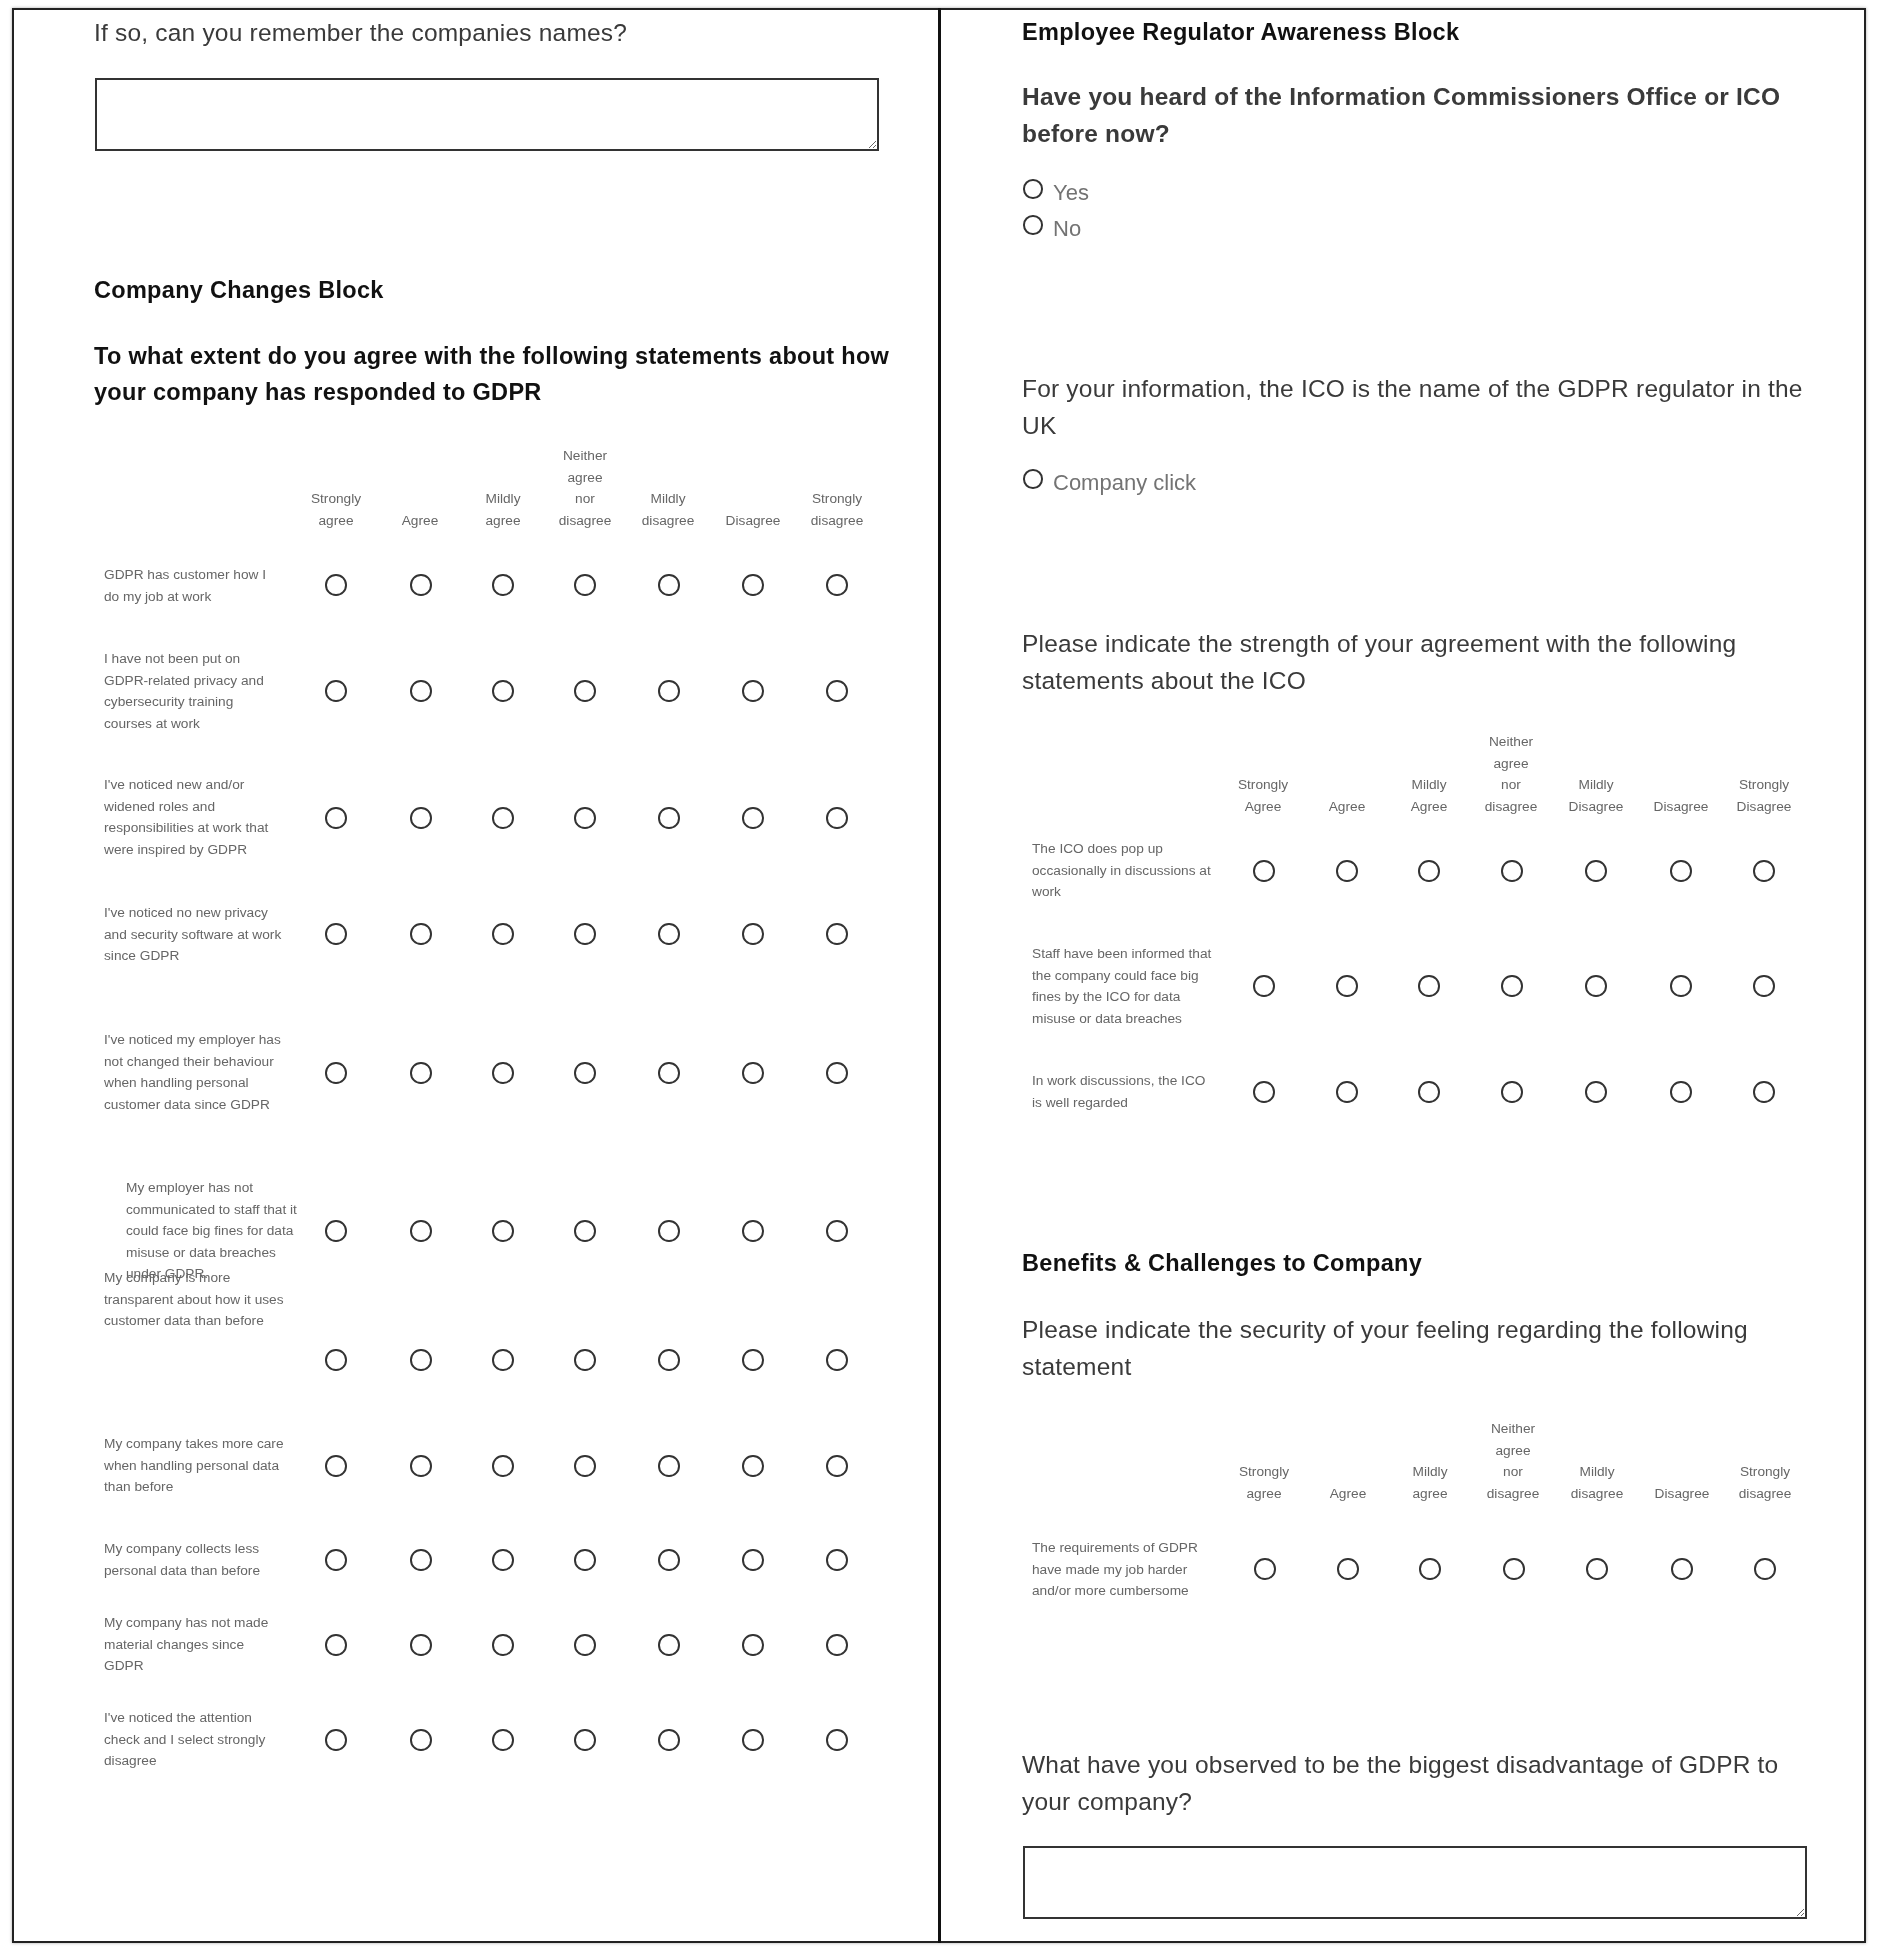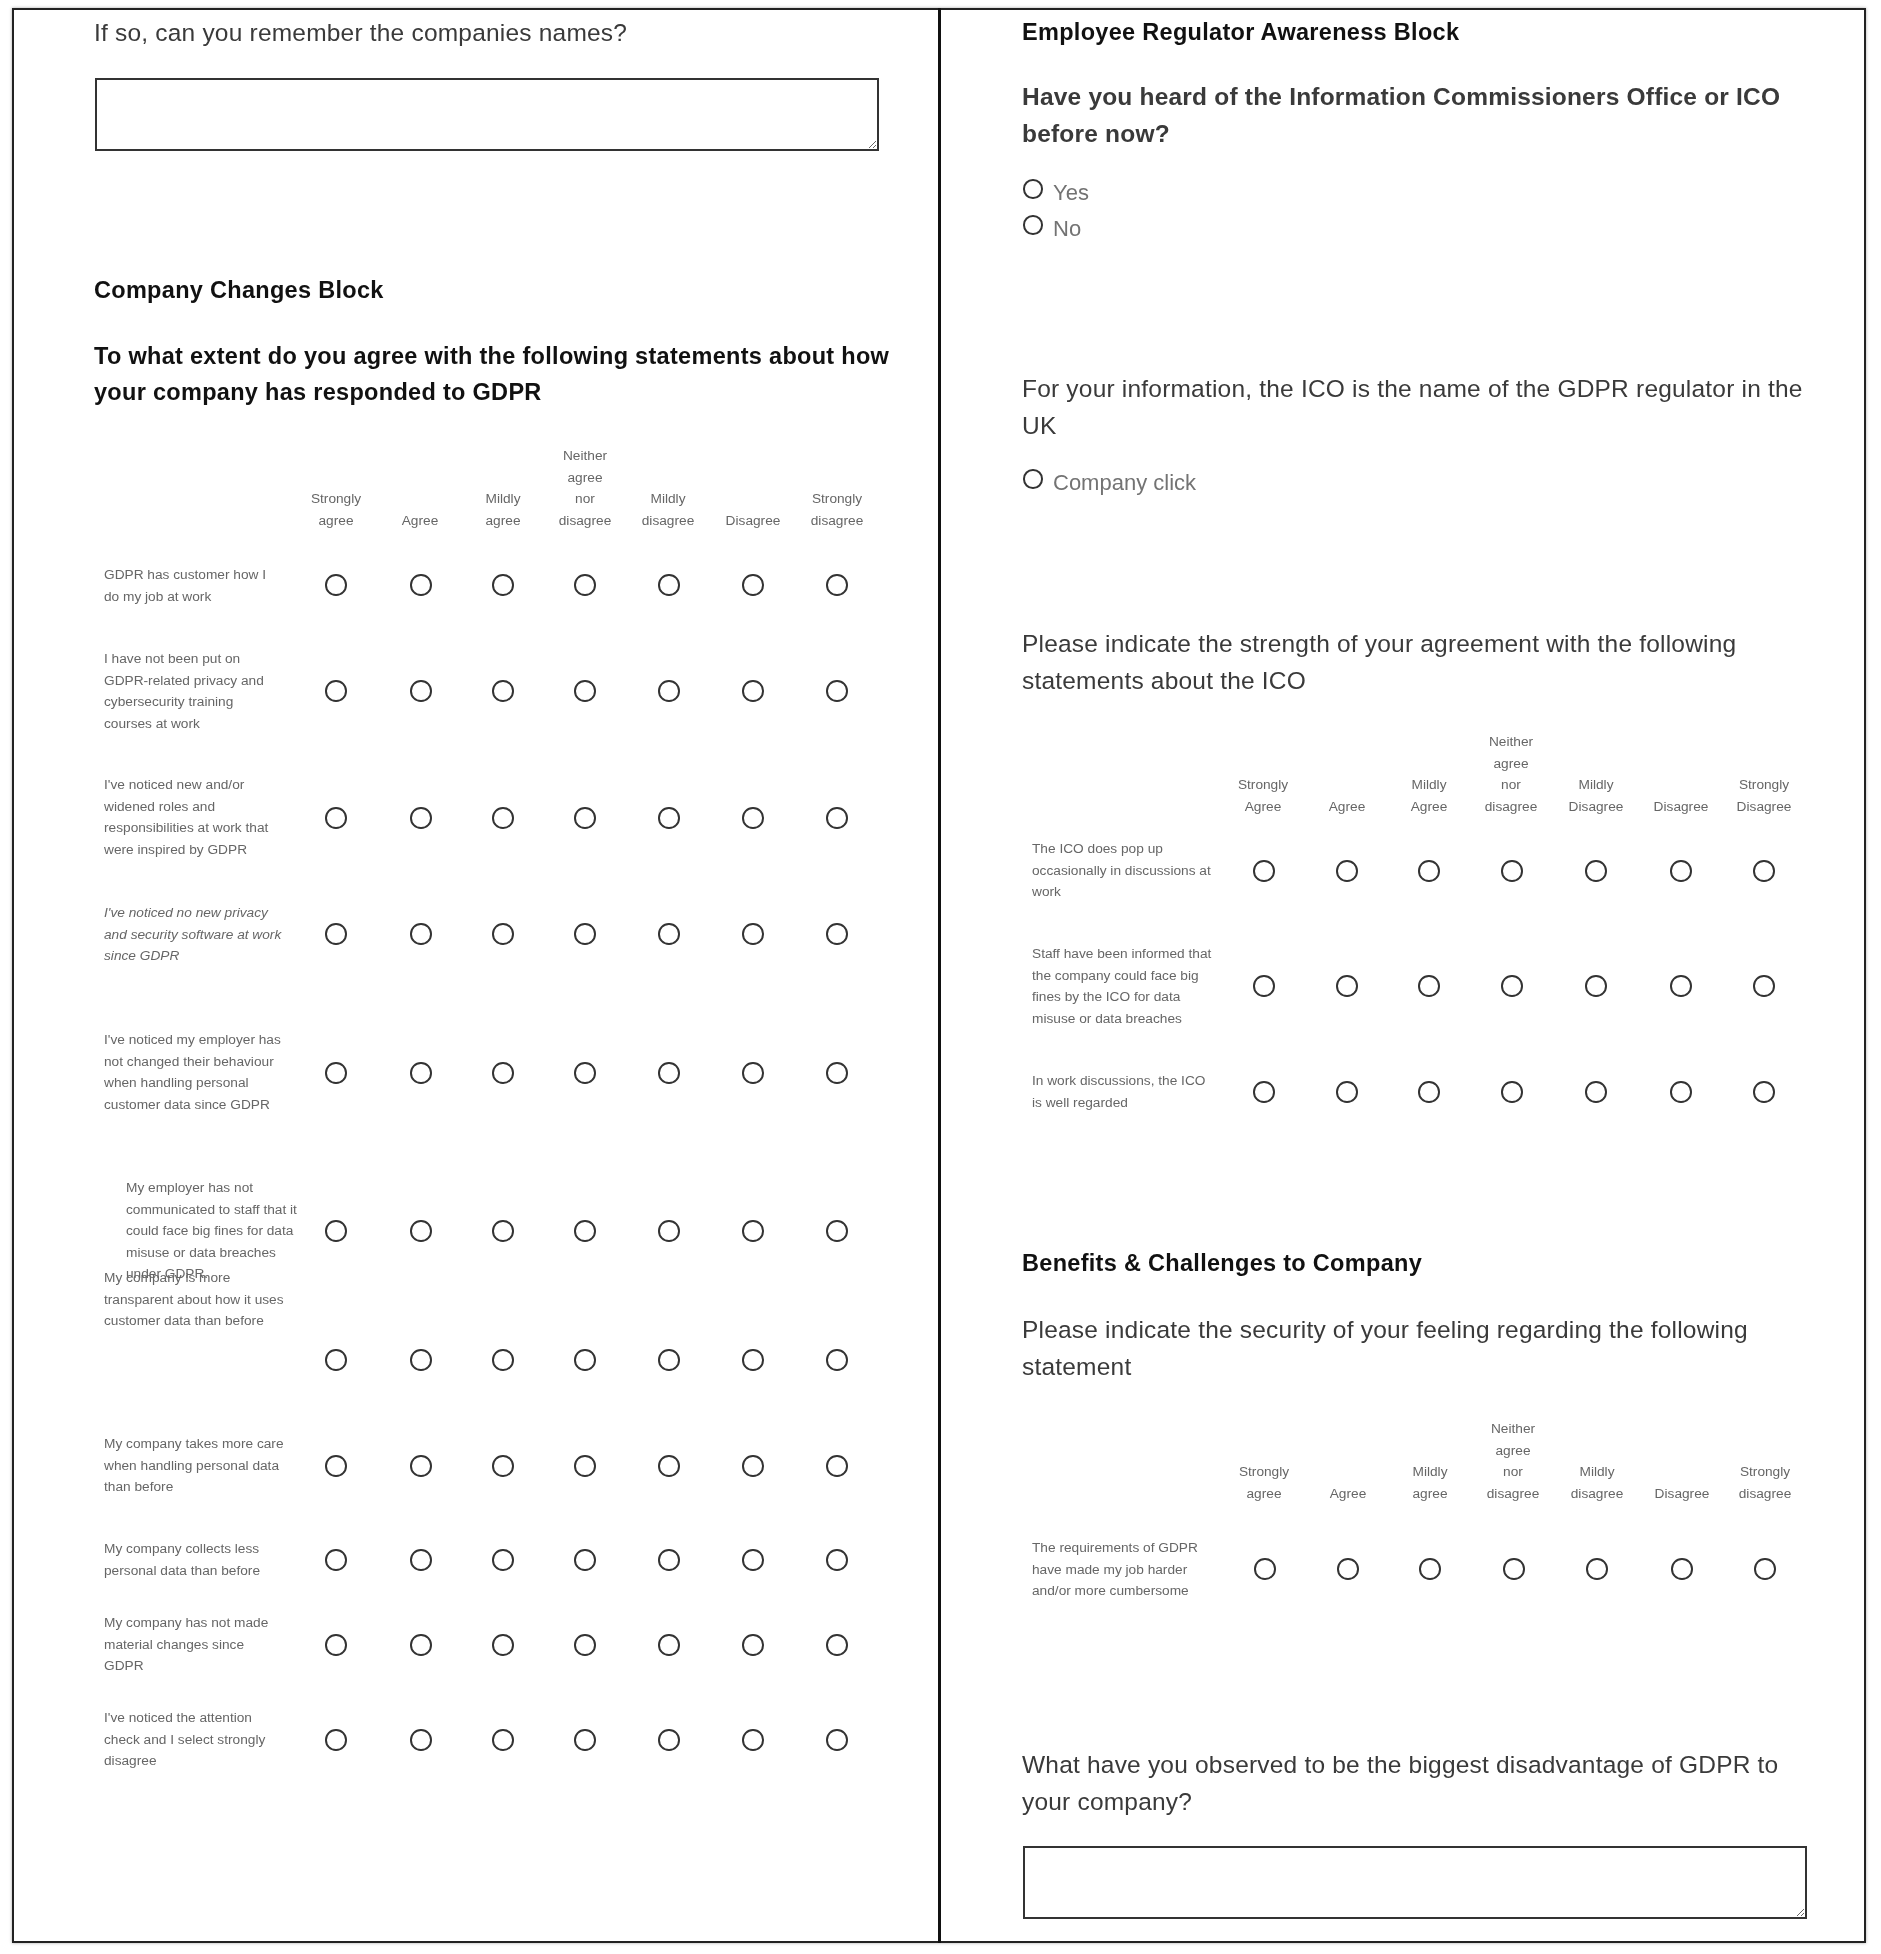--- a/index.html
+++ b/index.html
@@ -65,21 +65,21 @@
         <div class="row-label" style="left: 104px; top: 774px;">I've noticed new and/or widened roles and responsibilities at work that were inspired by GDPR</div>
         <div class="radio" style="width: 21.6px; height: 21.6px; left: 325px; top: 807px;"></div>
         <div class="radio" style="width: 21.6px; height: 21.6px; left: 410px; top: 807px;"></div>
         <div class="radio" style="width: 21.6px; height: 21.6px; left: 492px; top: 807px;"></div>
         <div class="radio" style="width: 21.6px; height: 21.6px; left: 574px; top: 807px;"></div>
         <div class="radio" style="width: 21.6px; height: 21.6px; left: 658px; top: 807px;"></div>
         <div class="radio" style="width: 21.6px; height: 21.6px; left: 742px; top: 807px;"></div>
         <div class="radio" style="width: 21.6px; height: 21.6px; left: 826px; top: 807px;"></div>
       </div>
       <div>
-        <div class="row-label" style="left: 104px; top: 902px; font-style: italic;">I've noticed no new privacy and security software at work since GDPR</div>
+        <div class="row-label" style="left: 104px; top: 902px;">I've noticed no new privacy and security software at work since GDPR</div>
         <div class="radio" style="width: 21.6px; height: 21.6px; left: 325px; top: 923px;"></div>
         <div class="radio" style="width: 21.6px; height: 21.6px; left: 410px; top: 923px;"></div>
         <div class="radio" style="width: 21.6px; height: 21.6px; left: 492px; top: 923px;"></div>
         <div class="radio" style="width: 21.6px; height: 21.6px; left: 574px; top: 923px;"></div>
         <div class="radio" style="width: 21.6px; height: 21.6px; left: 658px; top: 923px;"></div>
         <div class="radio" style="width: 21.6px; height: 21.6px; left: 742px; top: 923px;"></div>
         <div class="radio" style="width: 21.6px; height: 21.6px; left: 826px; top: 923px;"></div>
       </div>
       <div>
         <div class="row-label" style="left: 104px; top: 1029px;">I've noticed my employer has not changed their behaviour when handling personal customer data since GDPR</div>

